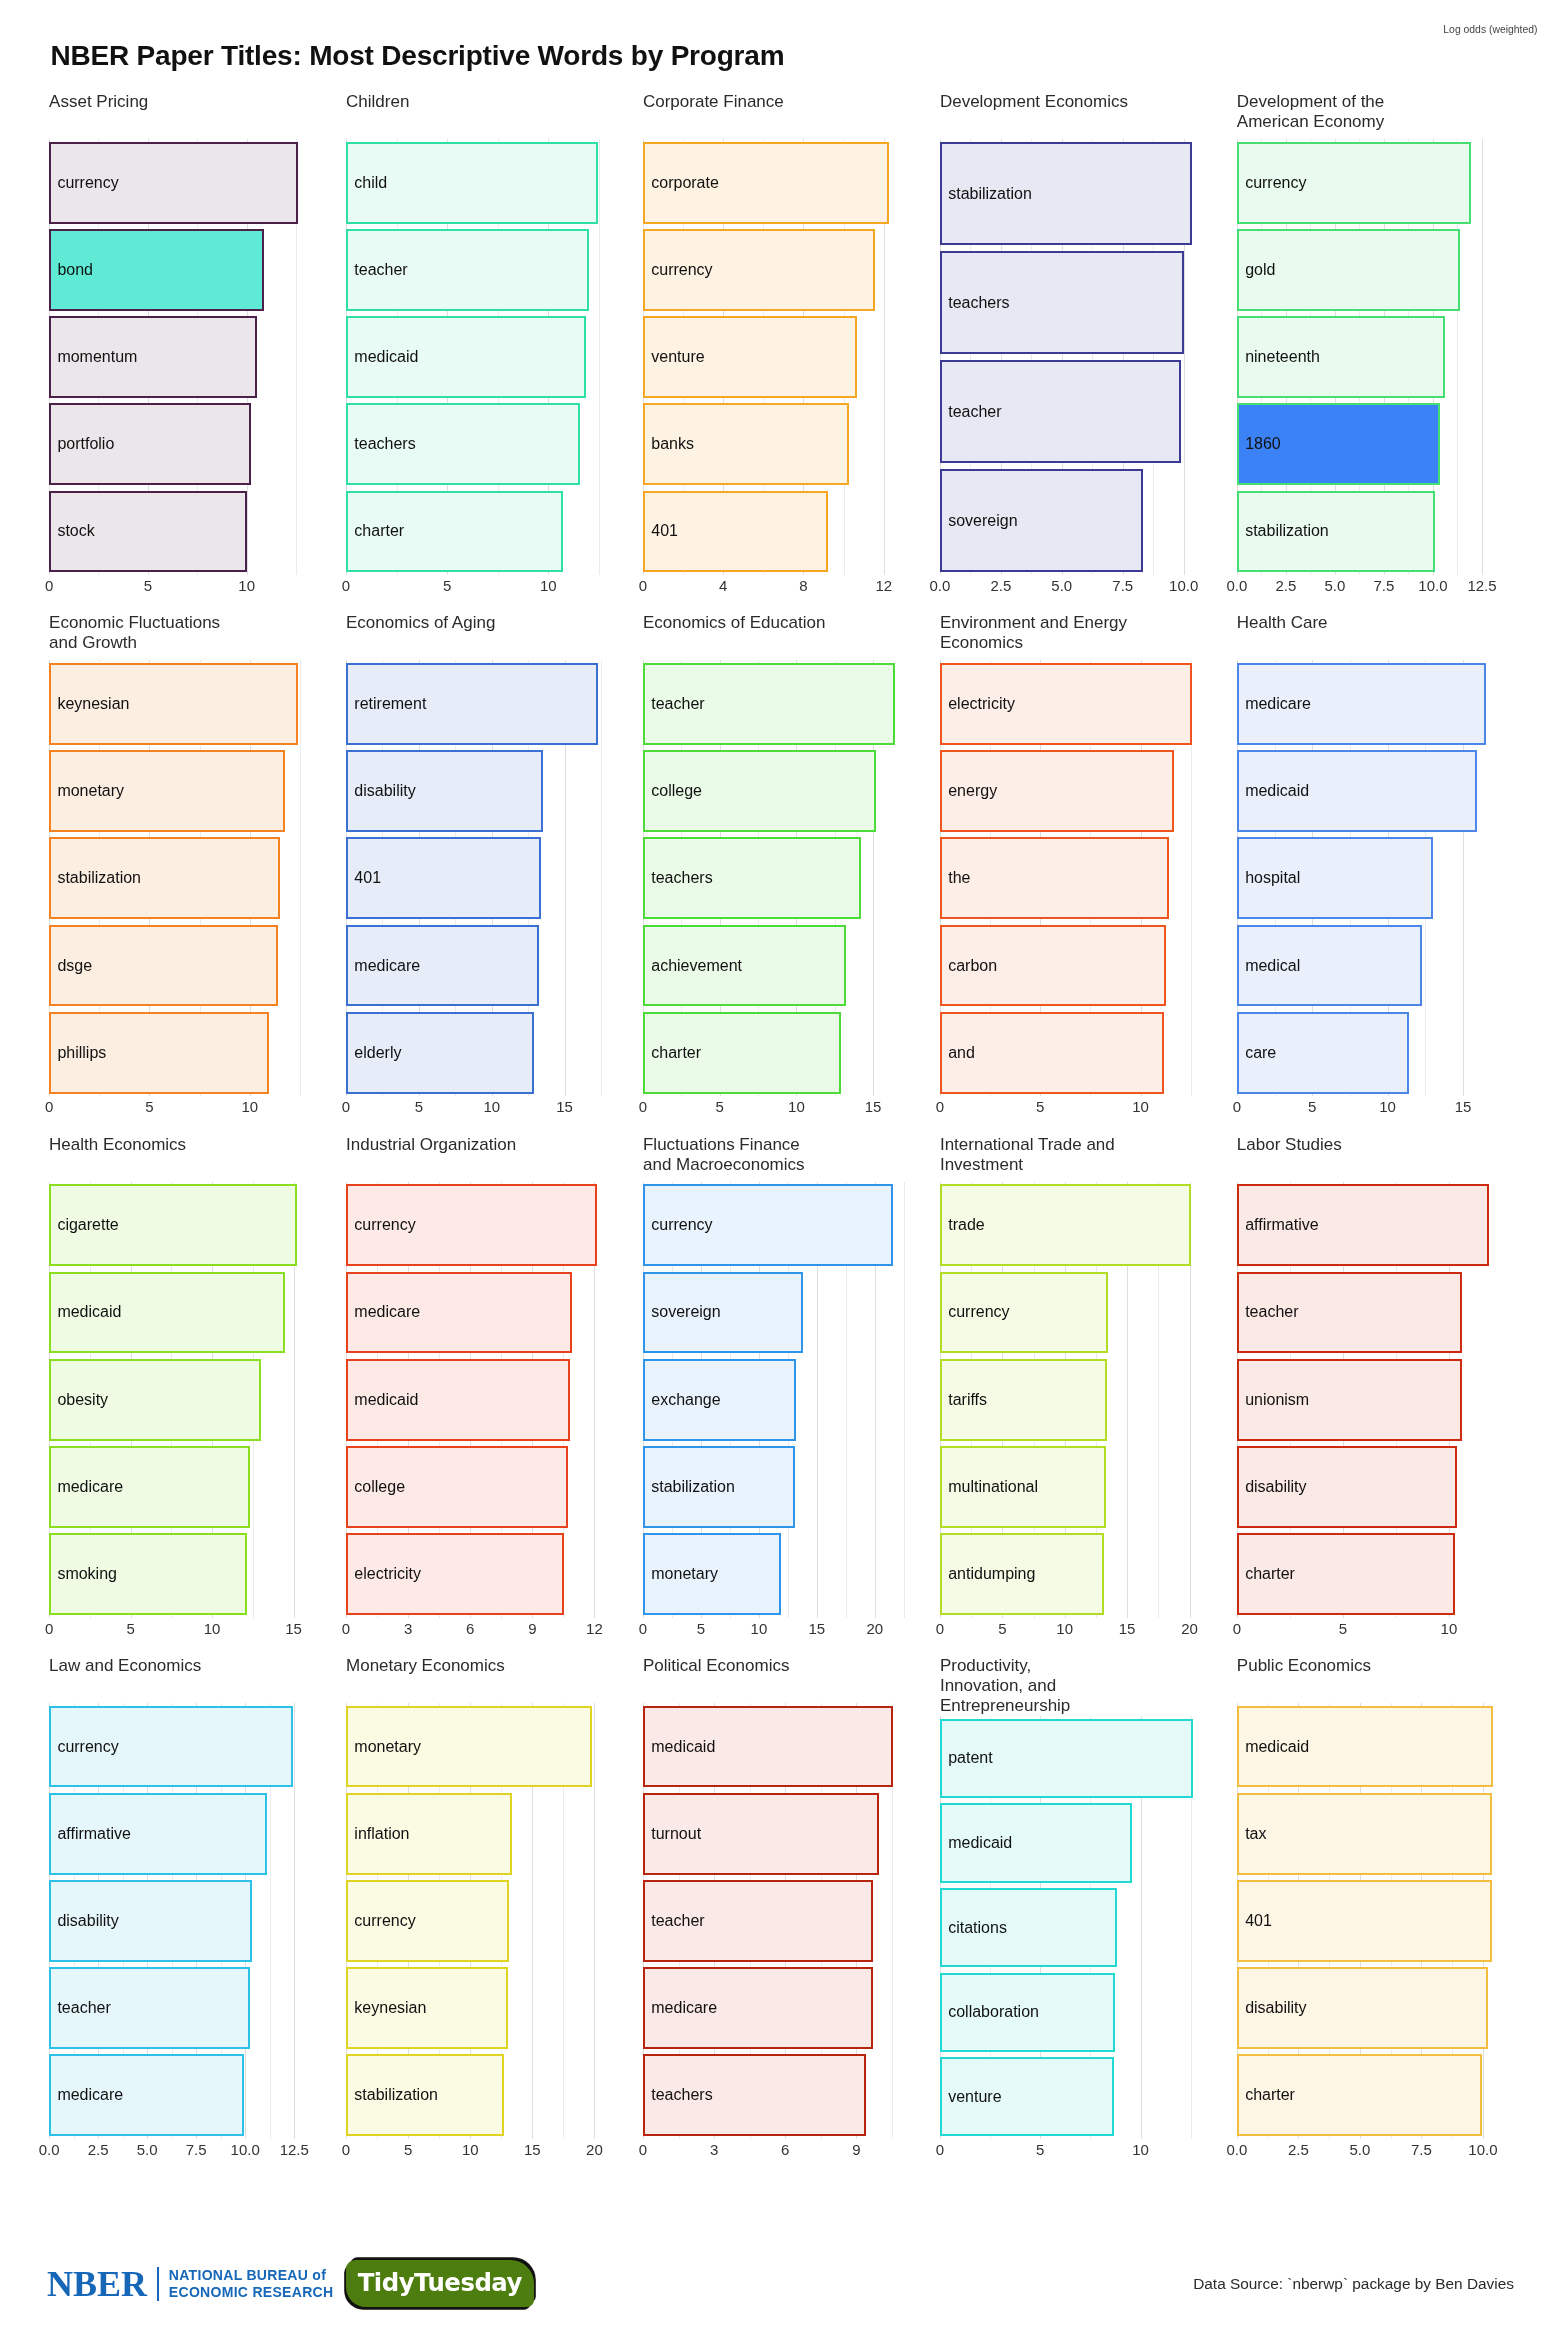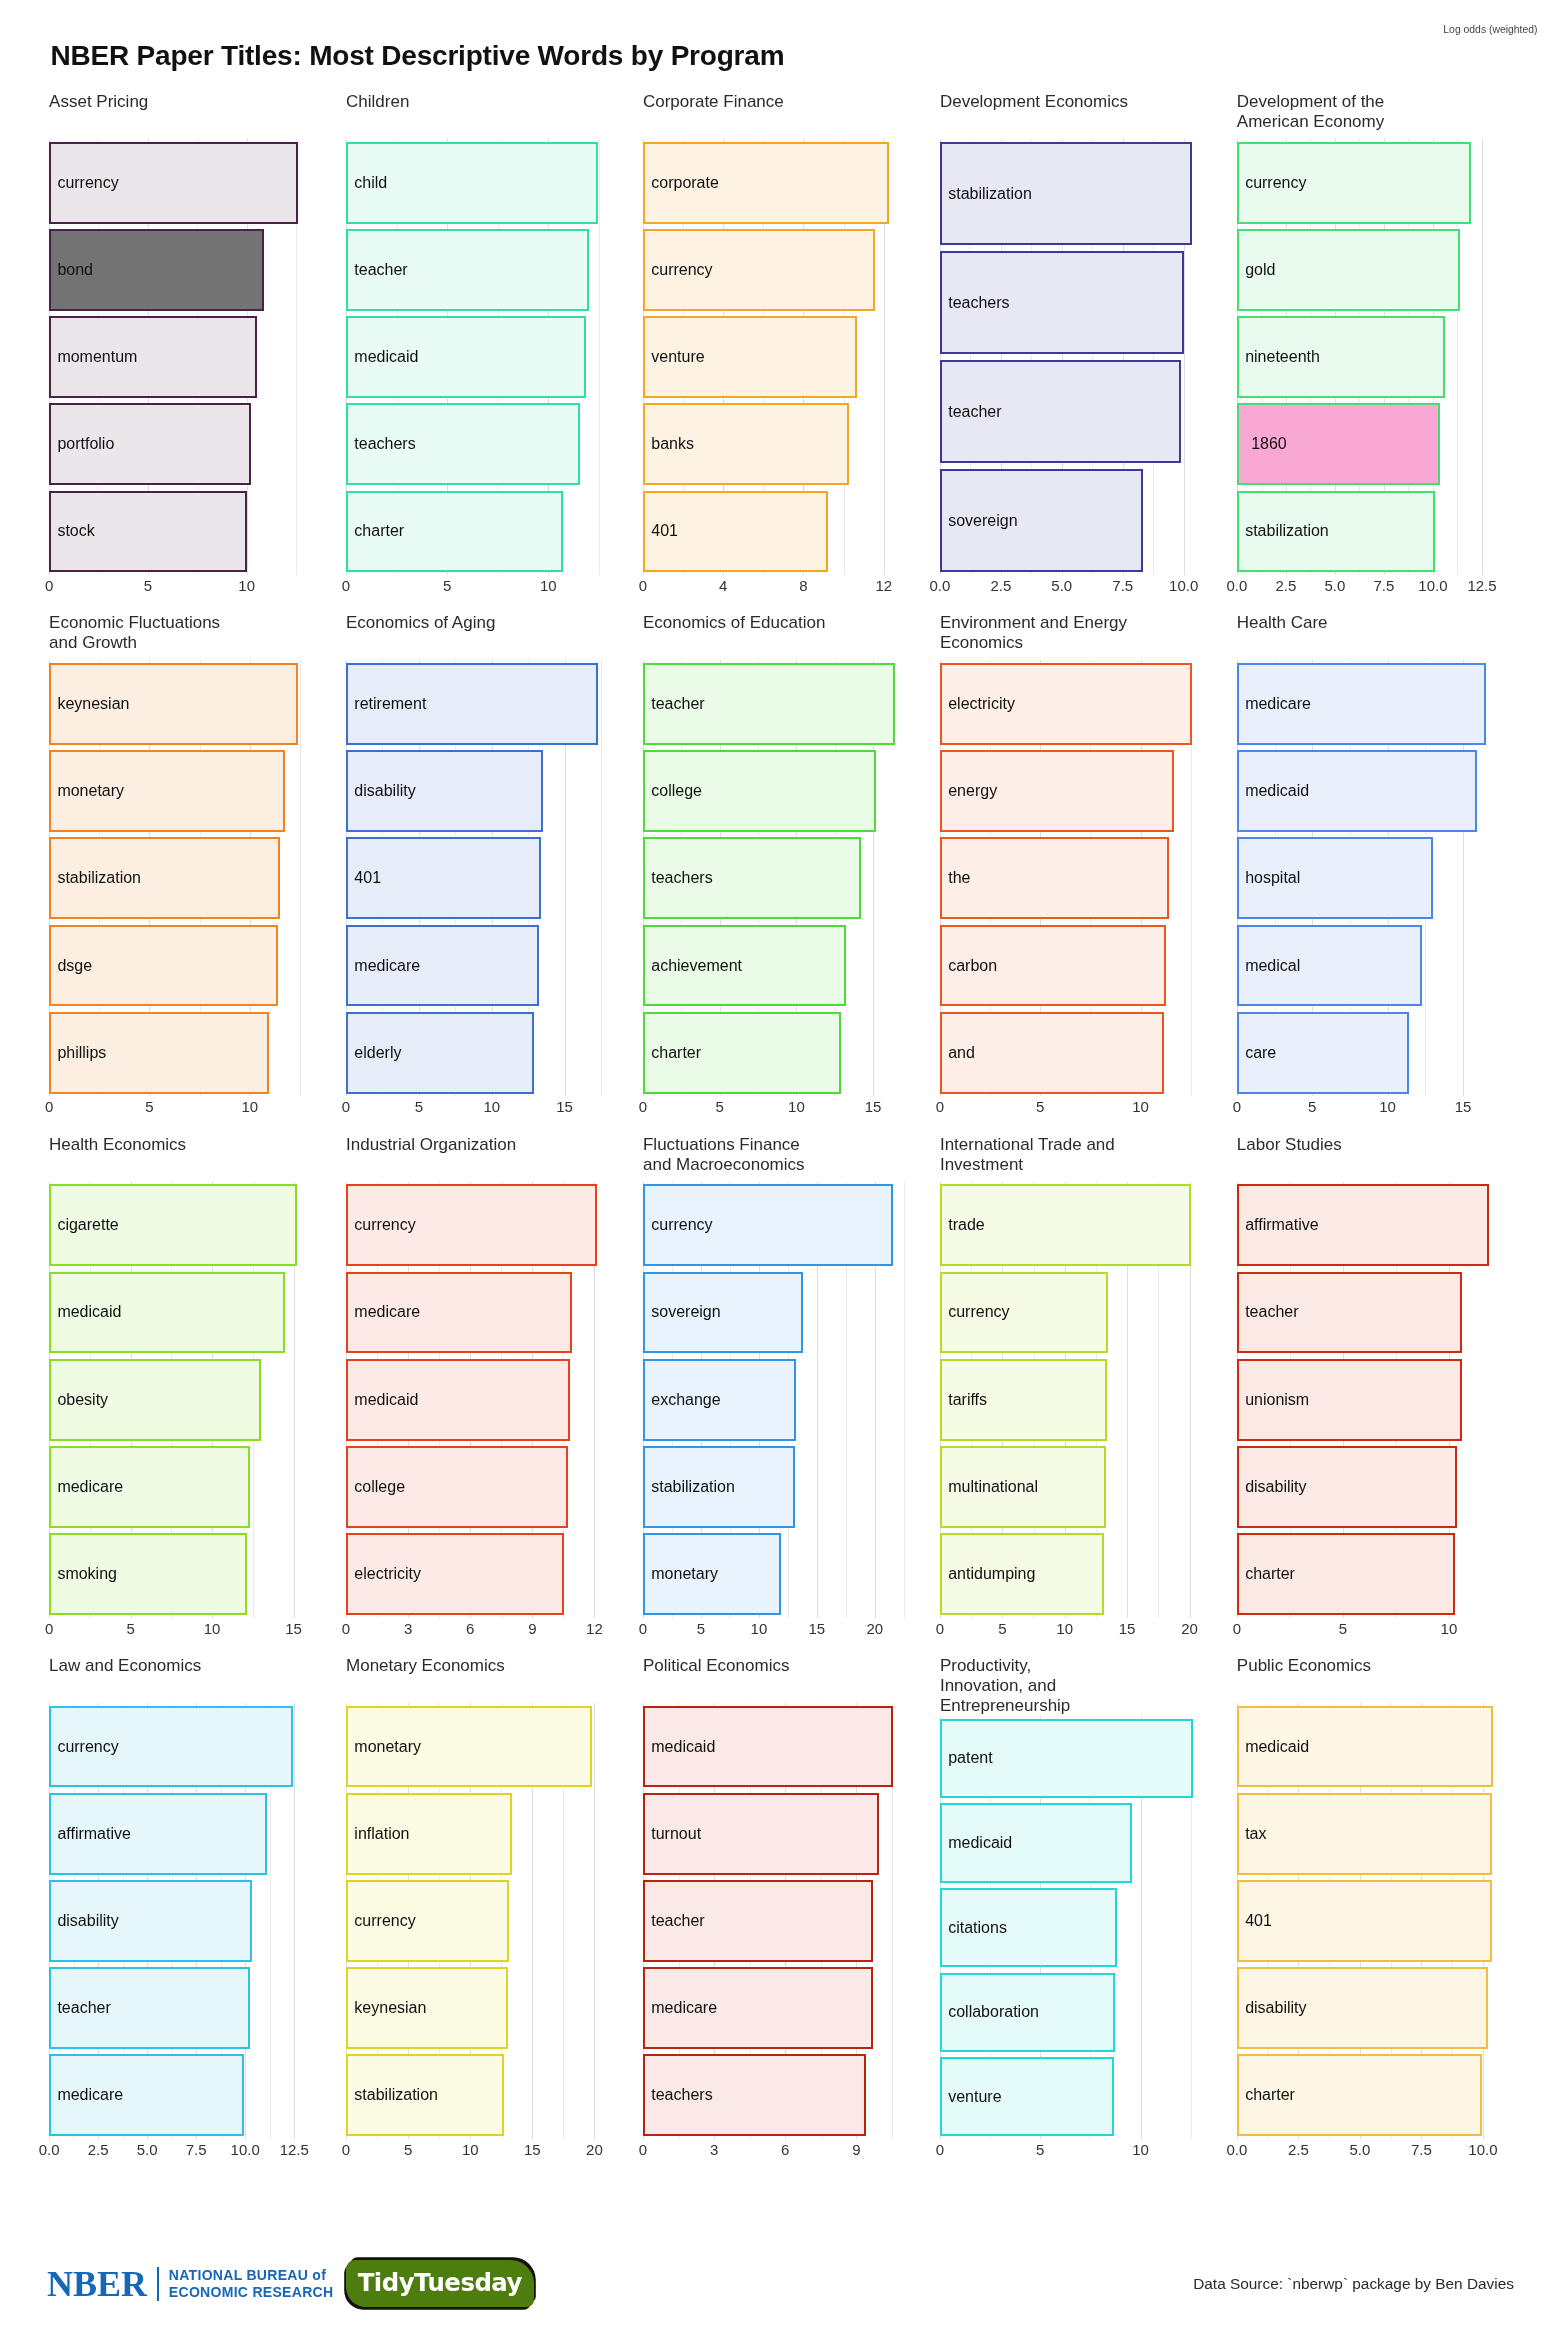--- a/index.html
+++ b/index.html
@@ -119,21 +119,21 @@
             <div class="gl" style="left: 75.7576%;"></div>
             <div class="gl minor" style="left: 94.697%;"></div>
           </div>
           <div class="bars">
             <div class="barrow">
               <div class="bar" style="width: 95.4545%; border-color: rgb(75, 32, 73); background: rgb(234, 230, 234);">
                 <span class="bar-label">currency</span>
               </div>
             </div>
             <div class="barrow">
-              <div class="bar" style="width: 82.5758%; border-color: rgb(75, 32, 73); background: #737373;">
+              <div class="bar" style="width: 82.5758%; border-color: rgb(75, 32, 73); background: #5eead4;">
                 <span class="bar-label">bond</span>
               </div>
             </div>
             <div class="barrow">
               <div class="bar" style="width: 79.5455%; border-color: rgb(75, 32, 73); background: rgb(234, 230, 234);">
                 <span class="bar-label">momentum</span>
               </div>
             </div>
             <div class="barrow">
               <div class="bar" style="width: 77.2727%; border-color: rgb(75, 32, 73); background: rgb(234, 230, 234);">
@@ -317,21 +317,21 @@
               <div class="bar" style="width: 85.7143%; border-color: rgb(69, 222, 115); background: rgb(233, 251, 238);">
                 <span class="bar-label">gold</span>
               </div>
             </div>
             <div class="barrow">
               <div class="bar" style="width: 79.6992%; border-color: rgb(69, 222, 115); background: rgb(233, 251, 238);">
                 <span class="bar-label">nineteenth</span>
               </div>
             </div>
             <div class="barrow">
-              <div class="bar" style="width: 77.8195%; border-color: rgb(69, 222, 115); background: #f9a8d4; padding-left: 6px;">
+              <div class="bar" style="width: 77.8195%; border-color: rgb(69, 222, 115); background: #3b82f6;">
                 <span class="bar-label">1860</span>
               </div>
             </div>
             <div class="barrow">
               <div class="bar" style="width: 75.9398%; border-color: rgb(69, 222, 115); background: rgb(233, 251, 238);">
                 <span class="bar-label">stabilization</span>
               </div>
             </div>
           </div>
         </div>

